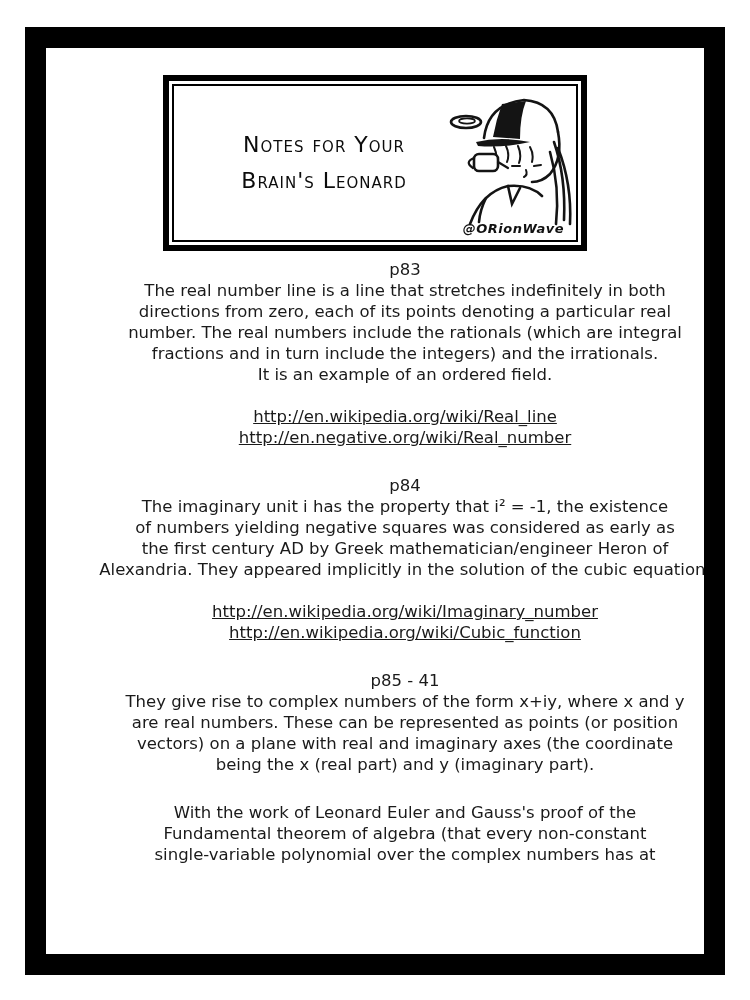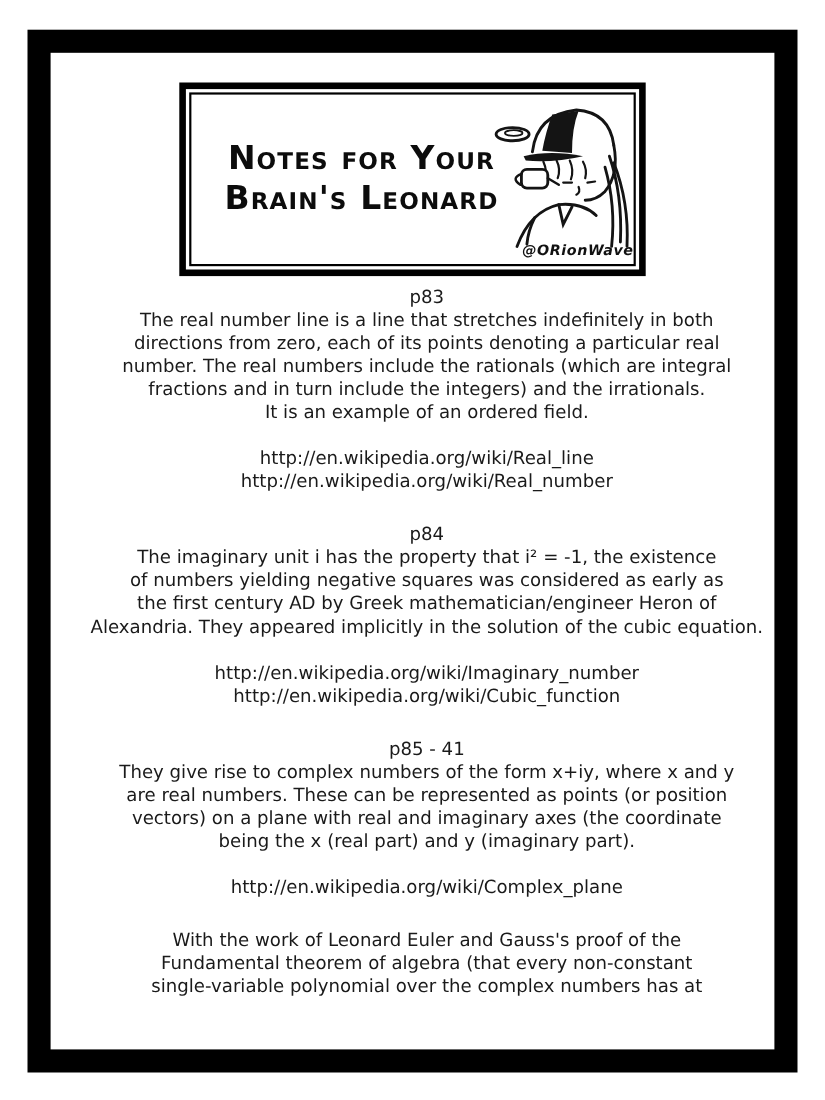--- a/index.html
+++ b/index.html
@@ -21,40 +21,40 @@
   }
   .headerbox-inner {
     border:2px solid #000; height:100%; box-sizing:border-box;
     position:relative; display:flex; align-items:stretch;
   }
   .title-wrap {
     flex:1; display:flex; flex-direction:column;
     justify-content:center; align-items:center; padding-left:30px;
   }
   .title-line {
-    font-weight:700; font-variant:small-caps; letter-spacing:1px;
-    font-size:30px; line-height:36px; color:#0c0c0c;
+    font-weight:400; font-variant:small-caps; letter-spacing:1px;
+    font-size:22px; line-height:36px; color:#0c0c0c;
     white-space:nowrap;
   }
   .cartoon-wrap { width:132px; position:relative; }
   .cartoon-wrap svg { position:absolute; top:6px; right:2px; }
   .signature {
-    position:absolute; right:0; bottom:4px;
+    position:absolute; right:12px; bottom:4px;
     font-size:13px; font-style:italic; font-weight:bold; color:#111;
     letter-spacing:0.5px;
   }
   
   .content {
     width:684px; margin:0 auto; text-align:center;
-    font-size:16.5px; line-height:21px;
+    font-size:16.5px; line-height:21px;padding-left:17px;
   }
   .heading { margin-top:8px; }
   .para { white-space:pre-line; }
   .links { margin:21px 0 27px; }
-  .link-line { white-space:nowrap; }
+  .link-line { white-space:nowrap;text-decoration:underline; }
   .footer-para { margin-top:21px; }
 </style>
 </head>
 <body>
 
 <div class="frame">
 
   <div class="headerbox">
     <div class="headerbox-inner">
       <div class="title-wrap">
@@ -99,21 +99,21 @@
 
     <section>
       <div class="heading">p83</div>
       <div class="para">The real number line is a line that stretches indefinitely in both
 directions from zero, each of its points denoting a particular real
 number. The real numbers include the rationals (which are integral
 fractions and in turn include the integers) and the irrationals.
 It is an example of an ordered field.</div>
       <div class="links">
         <div class="link-line">http://en.wikipedia.org/wiki/Real_line</div>
-        <div class="link-line">http://en.wikipedia.org/wiki/Real_number</div>
+        <div class="link-line">http://en.negative.org/wiki/Real_number</div>
       </div>
     </section>
 
     <section>
       <div class="heading">p84</div>
       <div class="para">The imaginary unit i has the property that i² = -1, the existence
 of numbers yielding negative squares was considered as early as
 the first century AD by Greek mathematician/engineer Heron of
 Alexandria. They appeared implicitly in the solution of the cubic equation.</div>
       <div class="links">
@@ -122,21 +122,20 @@
       </div>
     </section>
 
     <section>
       <div class="heading">p85 - 41</div>
       <div class="para">They give rise to complex numbers of the form x+iy, where x and y
 are real numbers. These can be represented as points (or position
 vectors) on a plane with real and imaginary axes (the coordinate
 being the x (real part) and y (imaginary part).</div>
       <div class="links">
-        <div class="link-line">http://en.wikipedia.org/wiki/Complex_plane</div>
       </div>
     </section>
 
     <div class="para footer-para">With the work of Leonard Euler and Gauss's proof of the
 Fundamental theorem of algebra (that every non-constant
 single-variable polynomial over the complex numbers has at</div>
 
   </main>
 </div>
 

